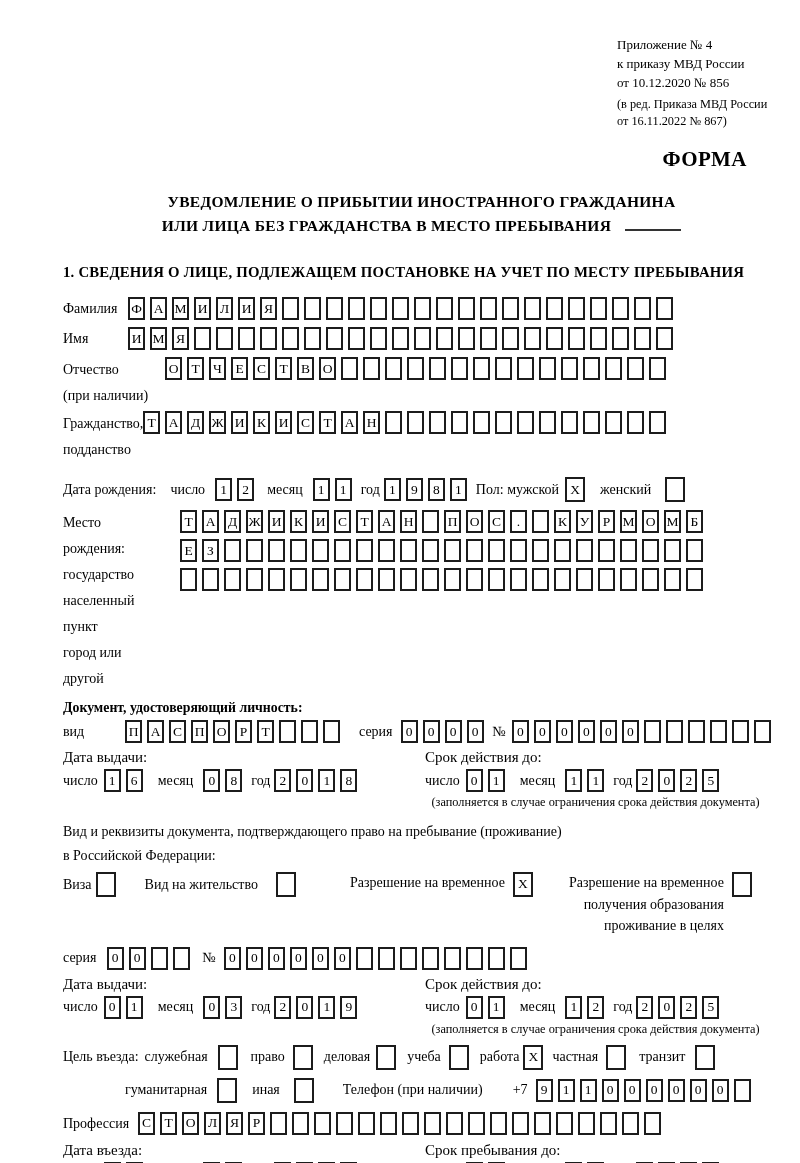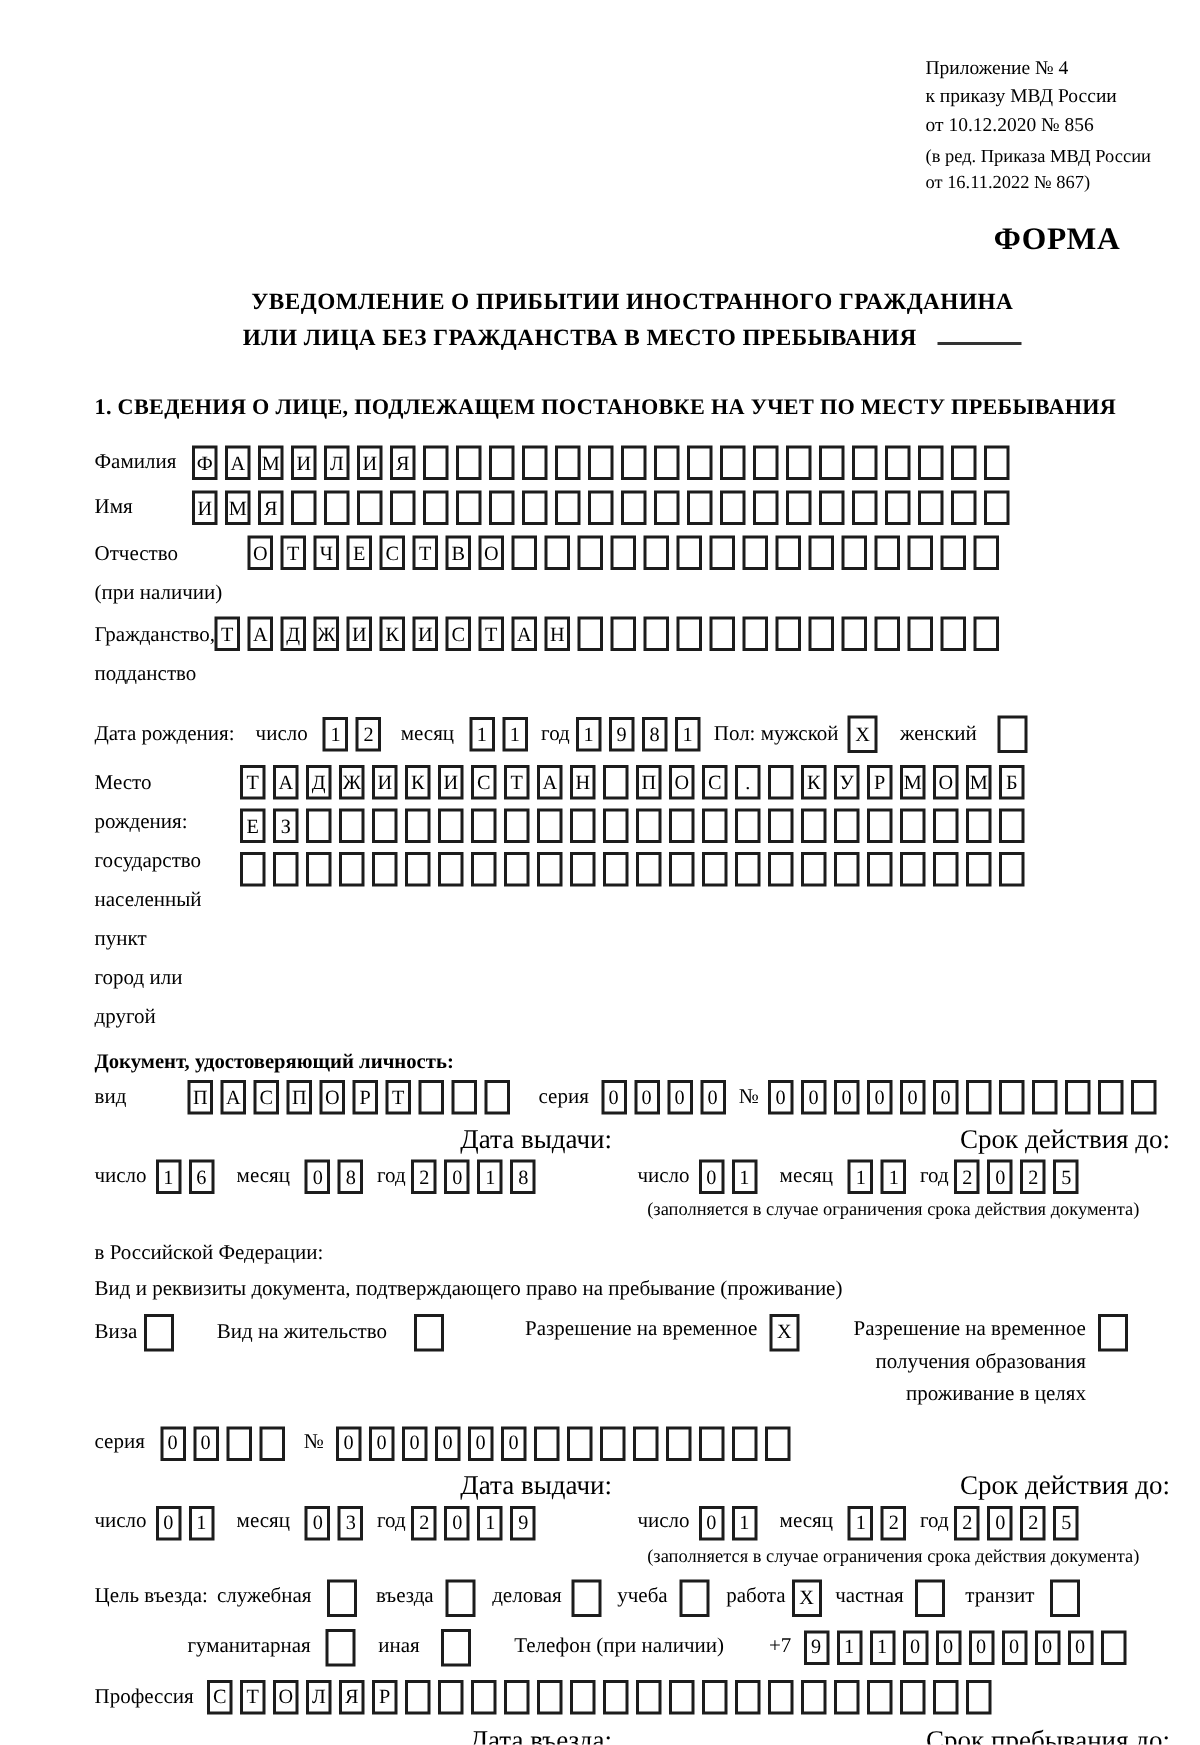--- a/index.html
+++ b/index.html
@@ -52,21 +52,21 @@
   .ml4 { margin-left: 4px; } .ml6 { margin-left: 6px; } .ml8 { margin-left: 8px; }
   .ml10 { margin-left: 10px; } .ml14 { margin-left: 14px; } .ml18 { margin-left: 18px; }
   .ml24 { margin-left: 24px; } .ml30 { margin-left: 30px; }
 
   .center-bold { text-align: left; font-weight: bold; font-size: 13.8px; margin-top: 8px; }
 
   
   .dates { display: flex; margin-top: 6px; }
   .dates .col-l { width: 345px; flex: none; }
   .dates .col-r { flex: 1; padding-left: 17px; }
-  .col-title { text-align: right; font-size: 18px; margin-bottom: 3px; }
+  .col-title { text-align: left; font-size: 15px; margin-bottom: 3px; }
   .date-line { display: flex; align-items: center; }
   .note { font-size: 12.3px; white-space: nowrap; margin-top: 3px; margin-left: -14px; text-align: center; }
 
   .para { margin-top: 10px; line-height: 1.7; }
 
   
   .opt-row { display: flex; align-items: flex-start; margin-top: 4px; }
   .opt-center { text-align: right; line-height: 1.55; flex: none; }
   .opt-w1 { width: 186px; }
   .opt-w2 { width: 172px; }
@@ -248,21 +248,21 @@
     <span class="dlbl ml4">Пол: мужской</span>
     <span class="boxes chk ml6">
         <span class="cell">X</span>
       </span>
     <span class="dlbl ml10">женский</span>
     <span class="boxes chk ml14">
         <span class="cell"></span>
       </span>
   </div>
 
-  <div class="row" style="margin-top:8px;">
+  <div class="row" style="margin-top:8px;gap:20px;">
     <div class="w-place" style="line-height:26px;">
       <div>Место рождения:</div>
       <div>государство</div>
       <div>населенный пункт</div>
       <div>город или другой</div>
     </div>
     <div class="stack">
       <div class="row">
         <div class="boxes">
             <span class="cell">Т</span>
@@ -432,22 +432,22 @@
             <span class="cell">0</span>
             <span class="cell">2</span>
             <span class="cell">5</span>
           </span>
       </div>
       <div class="note">(заполняется в случае ограничения срока действия документа)</div>
     </div>
   </div>
 
   <div class="para">
+    <div>Вид и реквизиты документа, подтверждающего право на пребывание (проживание)</div>
     <div>в Российской Федерации:</div>
-    <div>Вид и реквизиты документа, подтверждающего право на пребывание (проживание)</div>
   </div>
 
   <div class="opt-row">
     <span class="dlbl" style="line-height:25px;">Виза</span>
     <span class="boxes chk ml4">
         <span class="cell"></span>
       </span>
     <span class="dlbl ml24" style="line-height:25px;">Вид на жительство</span>
     <span class="boxes chk ml18">
         <span class="cell"></span>
@@ -542,21 +542,21 @@
       <div class="note">(заполняется в случае ограничения срока действия документа)</div>
     </div>
   </div>
 
   <div class="purpose-row">
     <span class="dlbl">Цель въезда:</span>
     <span class="dlbl ml6">служебная</span>
     <span class="boxes chk ml10">
         <span class="cell"></span>
       </span>
-    <span class="dlbl ml8">въезда</span>
+    <span class="dlbl ml8">право</span>
     <span class="boxes chk ml8">
         <span class="cell"></span>
       </span>
     <span class="dlbl ml6">деловая</span>
     <span class="boxes chk ml6">
         <span class="cell"></span>
       </span>
     <span class="dlbl ml6">учеба</span>
     <span class="boxes chk ml8">
         <span class="cell"></span>

